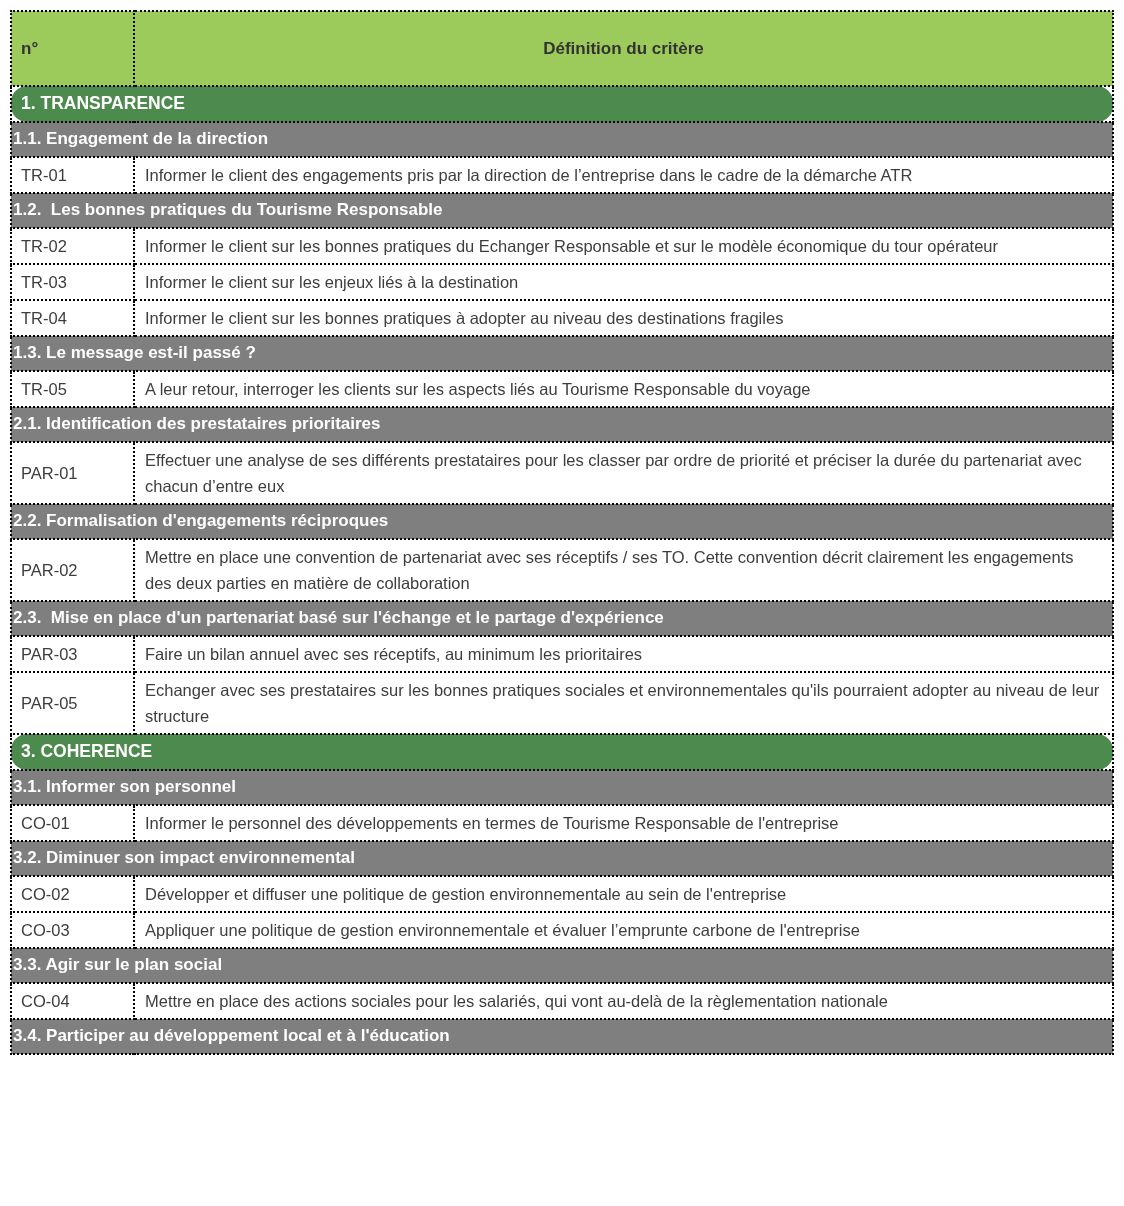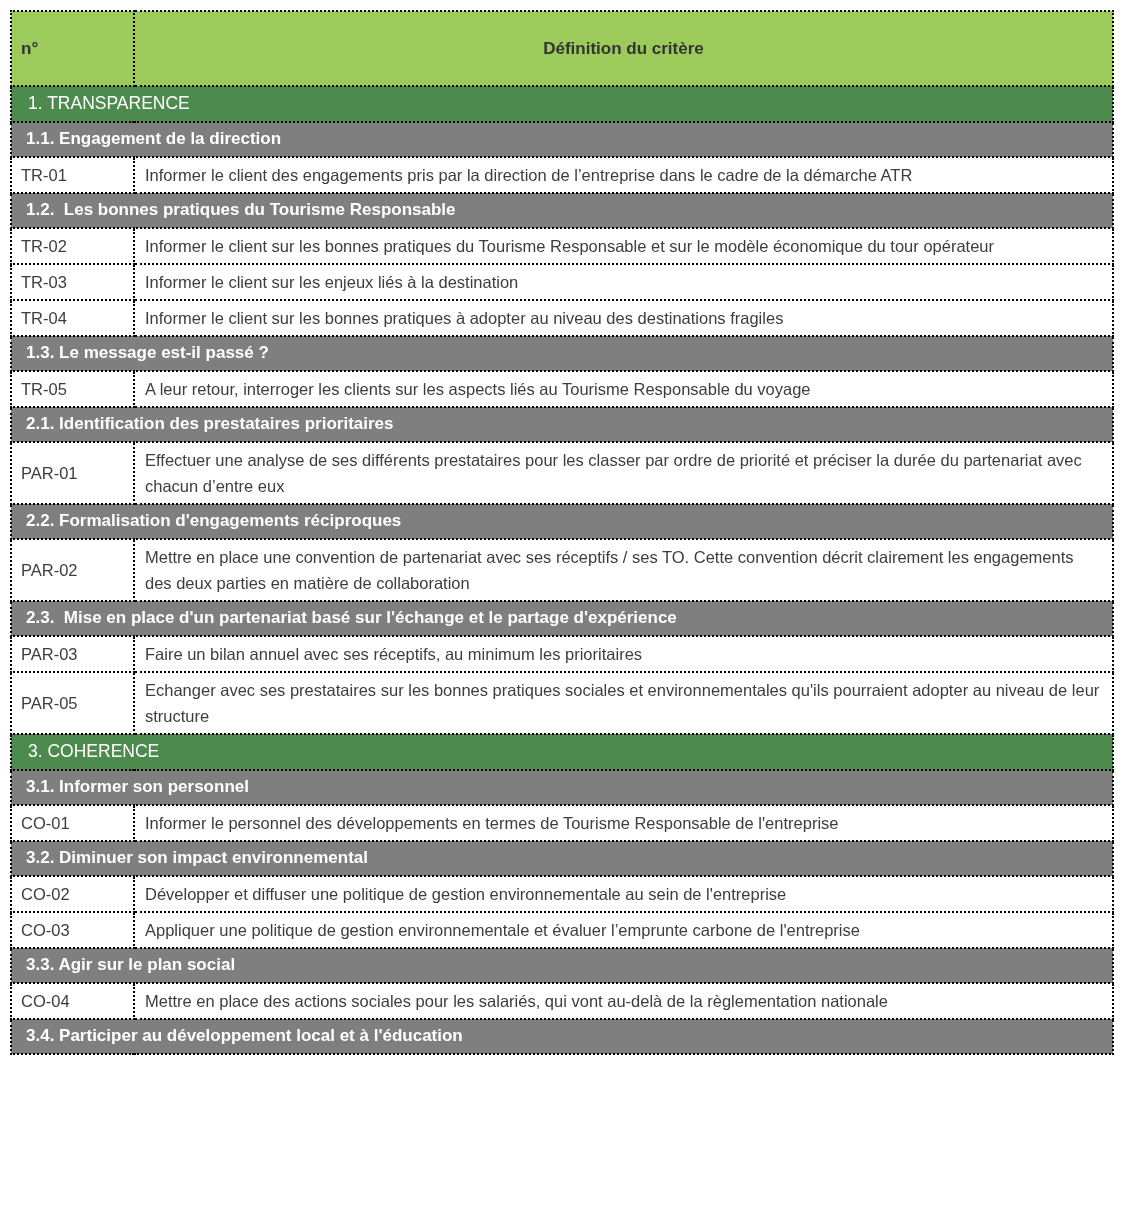--- a/index.html
+++ b/index.html
@@ -47,32 +47,33 @@
   thead th.num-head {
     text-align: left;
     padding-left: 9px;
   }
   thead th.def-head {
   }
   
   tr.section td {
     background: var(--section-bg);
     color: var(--band-text);
-    font-weight: normal;
+    font-weight: bold;
     font-size: 17.5px;
-    padding: 6px 9px 7px 16px;
+    padding: 6px 9px 7px 9px;
     white-space: pre-wrap;
+    border-radius: 16px;
   }
   
   tr.subsection td {
     background: var(--subsection-bg);
     color: var(--band-text);
     font-weight: bold;
     font-size: 17px;
-    padding: 6px 9px 7px 14px;
+    padding: 6px 9px 7px 1px;
     white-space: pre-wrap;
   }
   
   tr.item td {
     background: #ffffff;
     color: var(--body-text);
     font-size: 16.5px;
     line-height: 26px;
     vertical-align: middle;
     margin-top: 28px;
@@ -109,21 +110,21 @@
         </tr>
         <tr class="item">
           <td class="code-cell">TR-01</td>
           <td class="def-cell">Informer le client des engagements pris par la direction de l’entreprise dans le cadre de la démarche ATR</td>
         </tr>
         <tr class="subsection">
           <td colspan="2">1.2.  Les bonnes pratiques du Tourisme Responsable</td>
         </tr>
         <tr class="item">
           <td class="code-cell">TR-02</td>
-          <td class="def-cell">Informer le client sur les bonnes pratiques du Tourisme Responsable et sur le modèle économique du tour opérateur</td>
+          <td class="def-cell">Informer le client sur les bonnes pratiques du Echanger Responsable et sur le modèle économique du tour opérateur</td>
         </tr>
         <tr class="item">
           <td class="code-cell">TR-03</td>
           <td class="def-cell">Informer le client sur les enjeux liés à la destination</td>
         </tr>
         <tr class="item">
           <td class="code-cell">TR-04</td>
           <td class="def-cell">Informer le client sur les bonnes pratiques à adopter au niveau des destinations fragiles</td>
         </tr>
         <tr class="subsection">

